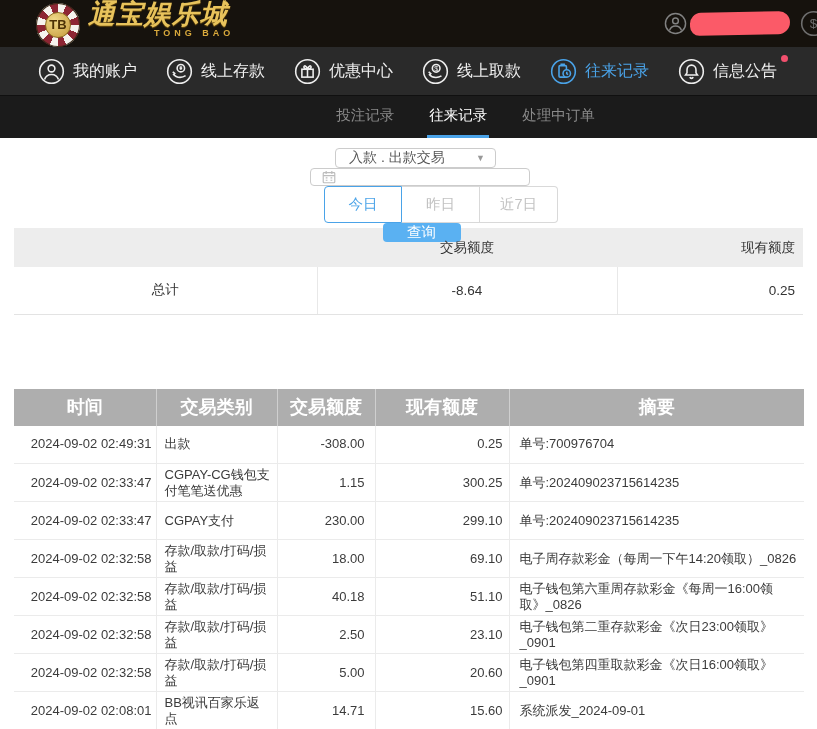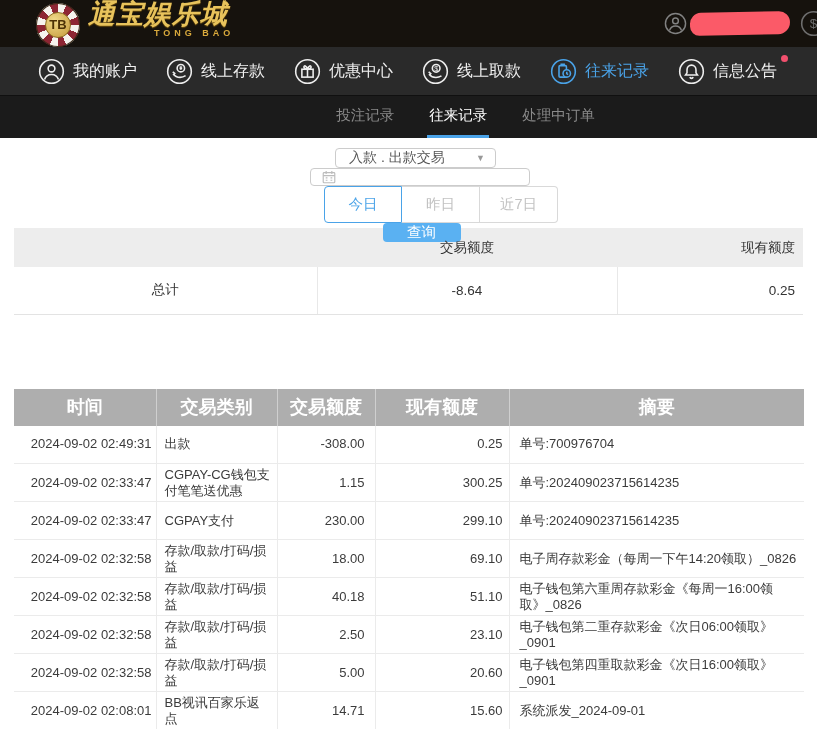--- a/index.html
+++ b/index.html
@@ -274,21 +274,21 @@
       <td class="cell-type">存款/取款/打码/损益</td>
       <td class="cell-amount">40.18</td>
       <td class="cell-balance">51.10</td>
       <td class="cell-summary">电子钱包第六重周存款彩金《每周一16:00领取》_0826</td>
     </tr>
     <tr>
       <td class="cell-time">2024-09-02 02:32:58</td>
       <td class="cell-type">存款/取款/打码/损益</td>
       <td class="cell-amount">2.50</td>
       <td class="cell-balance">23.10</td>
-      <td class="cell-summary">电子钱包第二重存款彩金《次日06:00领取》_0901</td>
+      <td class="cell-summary">电子钱包第二重存款彩金《次日23:00领取》_0901</td>
     </tr>
     <tr>
       <td class="cell-time">2024-09-02 02:32:58</td>
       <td class="cell-type">存款/取款/打码/损益</td>
       <td class="cell-amount">5.00</td>
       <td class="cell-balance">20.60</td>
       <td class="cell-summary">电子钱包第四重取款彩金《次日16:00领取》_0901</td>
     </tr>
     <tr>
       <td class="cell-time">2024-09-02 02:08:01</td>

